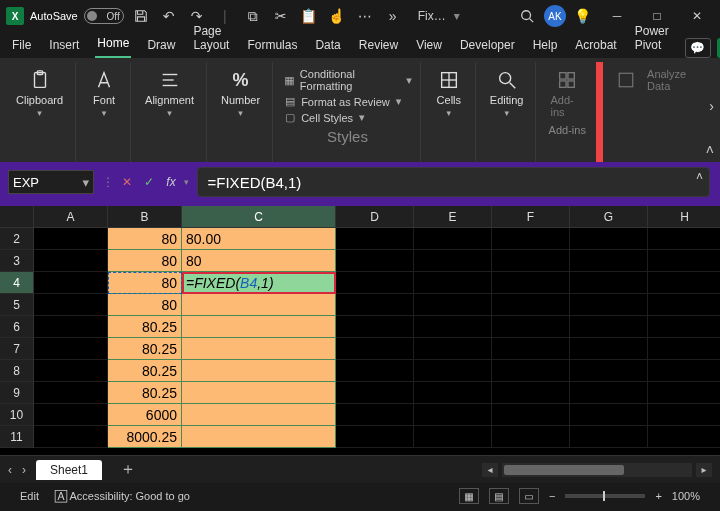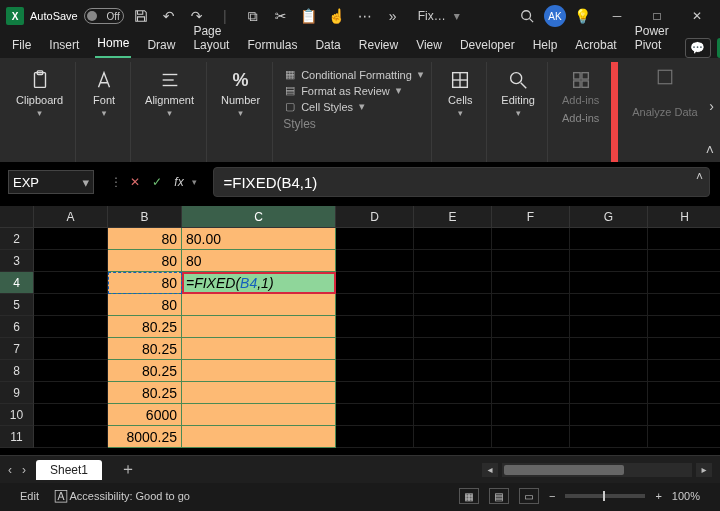--- a/index.html
+++ b/index.html
@@ -26,28 +26,28 @@
   
   .ribbon { height:104px; background:#2b2b2b; display:flex; padding:4px 4px 0 4px; gap:2px; position:relative;}
   .ribbon-group { display:flex; flex-direction:column; align-items:center; padding:4px 8px 2px 8px; border-right:1px solid #3a3a3a;}
   .ribbon-group:last-child{border-right:none;}
   .bigbtn { display:flex; flex-direction:column; align-items:center; gap:2px; color:#ddd; font-size:11px; cursor:pointer; padding:2px 4px;}
   .bigbtn .ico { width:28px; height:24px; display:flex; align-items:center; justify-content:center; font-size:18px; color:#ddd;}
   .bigbtn .ico svg{ width:22px; height:22px; fill:none; stroke:#ddd; stroke-width:1.5;}
   .bigbtn.dim { color:#777;}
   .bigbtn.dim .ico svg{stroke:#777;}
   .addins-label{font-size:11px; color:#888; text-align:center; width:100%; padding-top:4px;}
-  .styles-label{font-size:12px; color:#888; text-align:left; width:100%; padding-top:4px;}
+  .styles-label{font-size:15px; color:#888; text-align:center; width:100%; padding-top:4px;}
   .styles-col{ display:flex; flex-direction:column; gap:3px; font-size:11px; color:#ccc; padding-top:2px;}
   .styles-col .sitem{ display:flex; align-items:center; gap:4px; cursor:pointer;}
   .styles-col .sitem .sic{width:14px; display:inline-block; text-align:center; color:#aaa;}
   .ribbon .collapse{ position:absolute; right:6px; bottom:4px; color:#ccc; cursor:pointer; font-size:14px;}
   .ribbon .overflow{ position:absolute; right:6px; top:40px; color:#ccc; cursor:pointer; font-size:14px;}
   
-  .fxrow { height:44px; background:#000000; display:flex; align-items:center; gap:16px; padding:6px 10px 10px 8px;}
+  .fxrow { height:44px; background:#4c1d95; display:flex; align-items:center; gap:8px; padding:6px 10px 10px 8px;}
   .namebox { width:86px; height:24px; background:#1f1f1f; border:1px solid #444; display:flex; align-items:center; justify-content:space-between; padding:0 4px; color:#fff; font-size:13px;}
   .namebox .dd{ color:#aaa;}
   .fxbtns{ display:flex; align-items:center; gap:4px; color:#ccc;}
   .fxbtns .c{ width:18px; text-align:center; cursor:pointer;}
   .fxbtns .cancel{ color:#d96b6b;}
   .fxbtns .enter{ color:#6fbf73;}
   .fxbar{ flex:1; background:#2b2b2b; border:1px solid #3a3a3a; border-radius:4px; height:30px; display:flex; align-items:center; padding:0 10px; color:#fff; font-size:15px; position:relative;}
   .fxbar .expand{position:absolute; right:6px; top:2px; color:#ccc; font-size:12px;}
   
   .gridwrap{ position:relative; background:#000; height:249px; display:flex;}
@@ -238,21 +238,21 @@
             <rect x="13" y="4" width="7" height="7"></rect>
             <rect x="4" y="13" width="7" height="7"></rect>
             <rect x="13" y="13" width="7" height="7"></rect>
           </svg>
         </span>
       <span>Add-ins</span>
     </div>
     <div class="addins-label">Add-ins</div>
   </div>
   <div class="ribbon-group" style="border-right:none">
-    <div class="bigbtn dim" style="flex-direction:column; gap:20px; align-items:center">
+    <div class="bigbtn dim" style="flex-direction:row; gap:12px; align-items:center">
       <span class="ico" style="width:18px;height:18px">
           <svg viewBox="0 0 24 24">
             <rect x="3" y="3" width="18" height="18"></rect>
           </svg>
         </span>
       <span>Analyze Data</span>
     </div>
   </div>
   <div class="overflow">›</div>
   <div class="collapse">˄</div>

